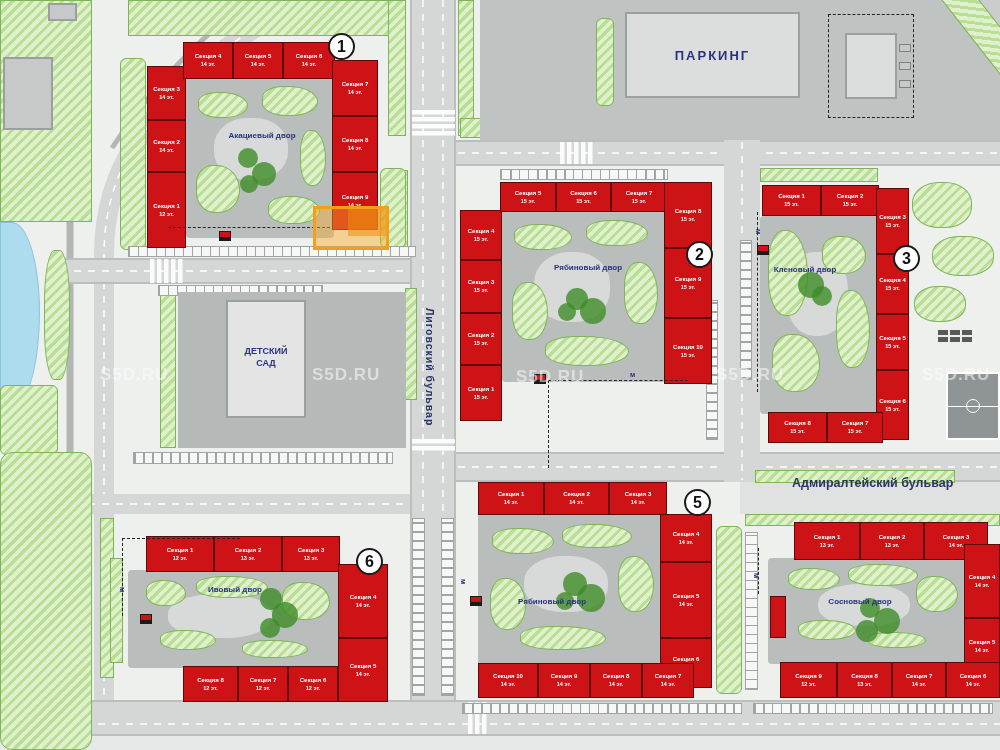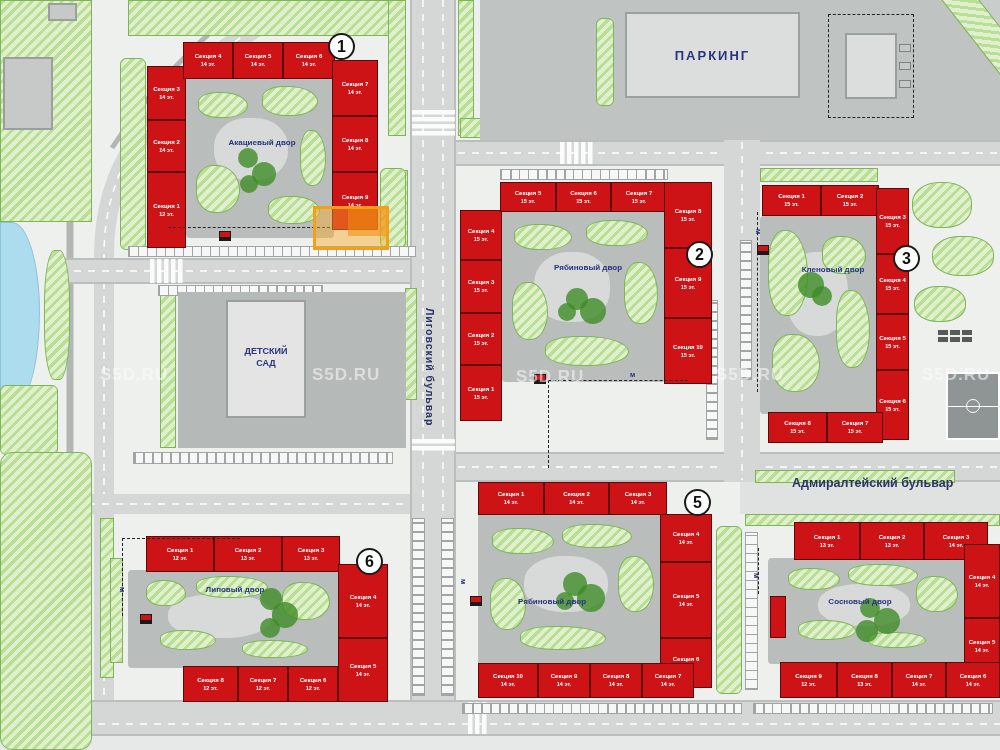--- a/index.html
+++ b/index.html
@@ -171,21 +171,21 @@
   <div class="yard" style="left:186px;top:76px;width:148px;height:162px"></div>
   <div class="ypath" style="left:214px;top:118px;width:74px;height:62px"></div>
   <div class="gblob" style="left:198px;top:92px;width:50px;height:26px"></div>
   <div class="gblob" style="left:262px;top:86px;width:56px;height:30px"></div>
   <div class="gblob" style="left:300px;top:130px;width:26px;height:56px"></div>
   <div class="gblob" style="left:196px;top:165px;width:44px;height:48px"></div>
   <div class="gblob" style="left:268px;top:196px;width:52px;height:28px"></div>
   <div class="tree" style="left:238px;top:148px;width:20px;height:20px"></div>
   <div class="tree" style="left:252px;top:162px;width:24px;height:24px"></div>
   <div class="tree" style="left:240px;top:175px;width:18px;height:18px"></div>
-  <div class="cyard" style="left:222px;top:138px;width:80px">Акациевый двор</div>
+  <div class="cyard" style="left:222px;top:131px;width:80px">Акациевый двор</div>
   <div class="sec" style="left:147px;top:172px;width:39px;height:76px">
       <span>Секция 1</span>
       <span>12 эт.</span>
     </div>
   <div class="sec" style="left:147px;top:120px;width:39px;height:52px">
       <span>Секция 2</span>
       <span>14 эт.</span>
     </div>
   <div class="sec" style="left:147px;top:66px;width:39px;height:54px">
       <span>Секция 3</span>
@@ -280,21 +280,21 @@
   <div class="gate" style="left:630px;top:371px">м</div>
 
   <div class="yard" style="left:760px;top:216px;width:118px;height:198px"></div>
   <div class="ypath" style="left:786px;top:252px;width:62px;height:84px"></div>
   <div class="gblob" style="left:768px;top:230px;width:40px;height:86px"></div>
   <div class="gblob" style="left:822px;top:236px;width:44px;height:38px"></div>
   <div class="gblob" style="left:836px;top:290px;width:34px;height:78px"></div>
   <div class="gblob" style="left:772px;top:334px;width:48px;height:58px"></div>
   <div class="tree" style="left:798px;top:272px;width:26px;height:26px"></div>
   <div class="tree" style="left:812px;top:286px;width:20px;height:20px"></div>
-  <div class="cyard" style="left:796px;top:265px;width:74px">Кленовый двор</div>
+  <div class="cyard" style="left:768px;top:265px;width:74px">Кленовый двор</div>
   <div class="sec" style="left:762px;top:185px;width:59px;height:31px">
       <span>Секция 1</span>
       <span>15 эт.</span>
     </div>
   <div class="sec" style="left:821px;top:185px;width:58px;height:31px">
       <span>Секция 2</span>
       <span>15 эт.</span>
     </div>
   <div class="sec" style="left:876px;top:188px;width:33px;height:66px">
       <span>Секция 3</span>
@@ -383,21 +383,21 @@
   <div class="yard" style="left:128px;top:570px;width:212px;height:98px"></div>
   <div class="ypath" style="left:168px;top:594px;width:104px;height:44px"></div>
   <div class="gblob" style="left:146px;top:580px;width:40px;height:26px"></div>
   <div class="gblob" style="left:196px;top:576px;width:72px;height:22px"></div>
   <div class="gblob" style="left:282px;top:582px;width:48px;height:38px"></div>
   <div class="gblob" style="left:160px;top:630px;width:56px;height:20px"></div>
   <div class="gblob" style="left:242px;top:640px;width:66px;height:18px"></div>
   <div class="tree" style="left:260px;top:588px;width:22px;height:22px"></div>
   <div class="tree" style="left:272px;top:602px;width:26px;height:26px"></div>
   <div class="tree" style="left:260px;top:618px;width:20px;height:20px"></div>
-  <div class="cyard" style="left:195px;top:585px;width:80px">Липовый двор</div>
+  <div class="cyard" style="left:195px;top:585px;width:80px">Ивовый двор</div>
   <div class="sec" style="left:146px;top:536px;width:68px;height:36px">
       <span>Секция 1</span>
       <span>12 эт.</span>
     </div>
   <div class="sec" style="left:214px;top:536px;width:68px;height:36px">
       <span>Секция 2</span>
       <span>13 эт.</span>
     </div>
   <div class="sec" style="left:282px;top:536px;width:58px;height:36px">
       <span>Секция 3</span>

